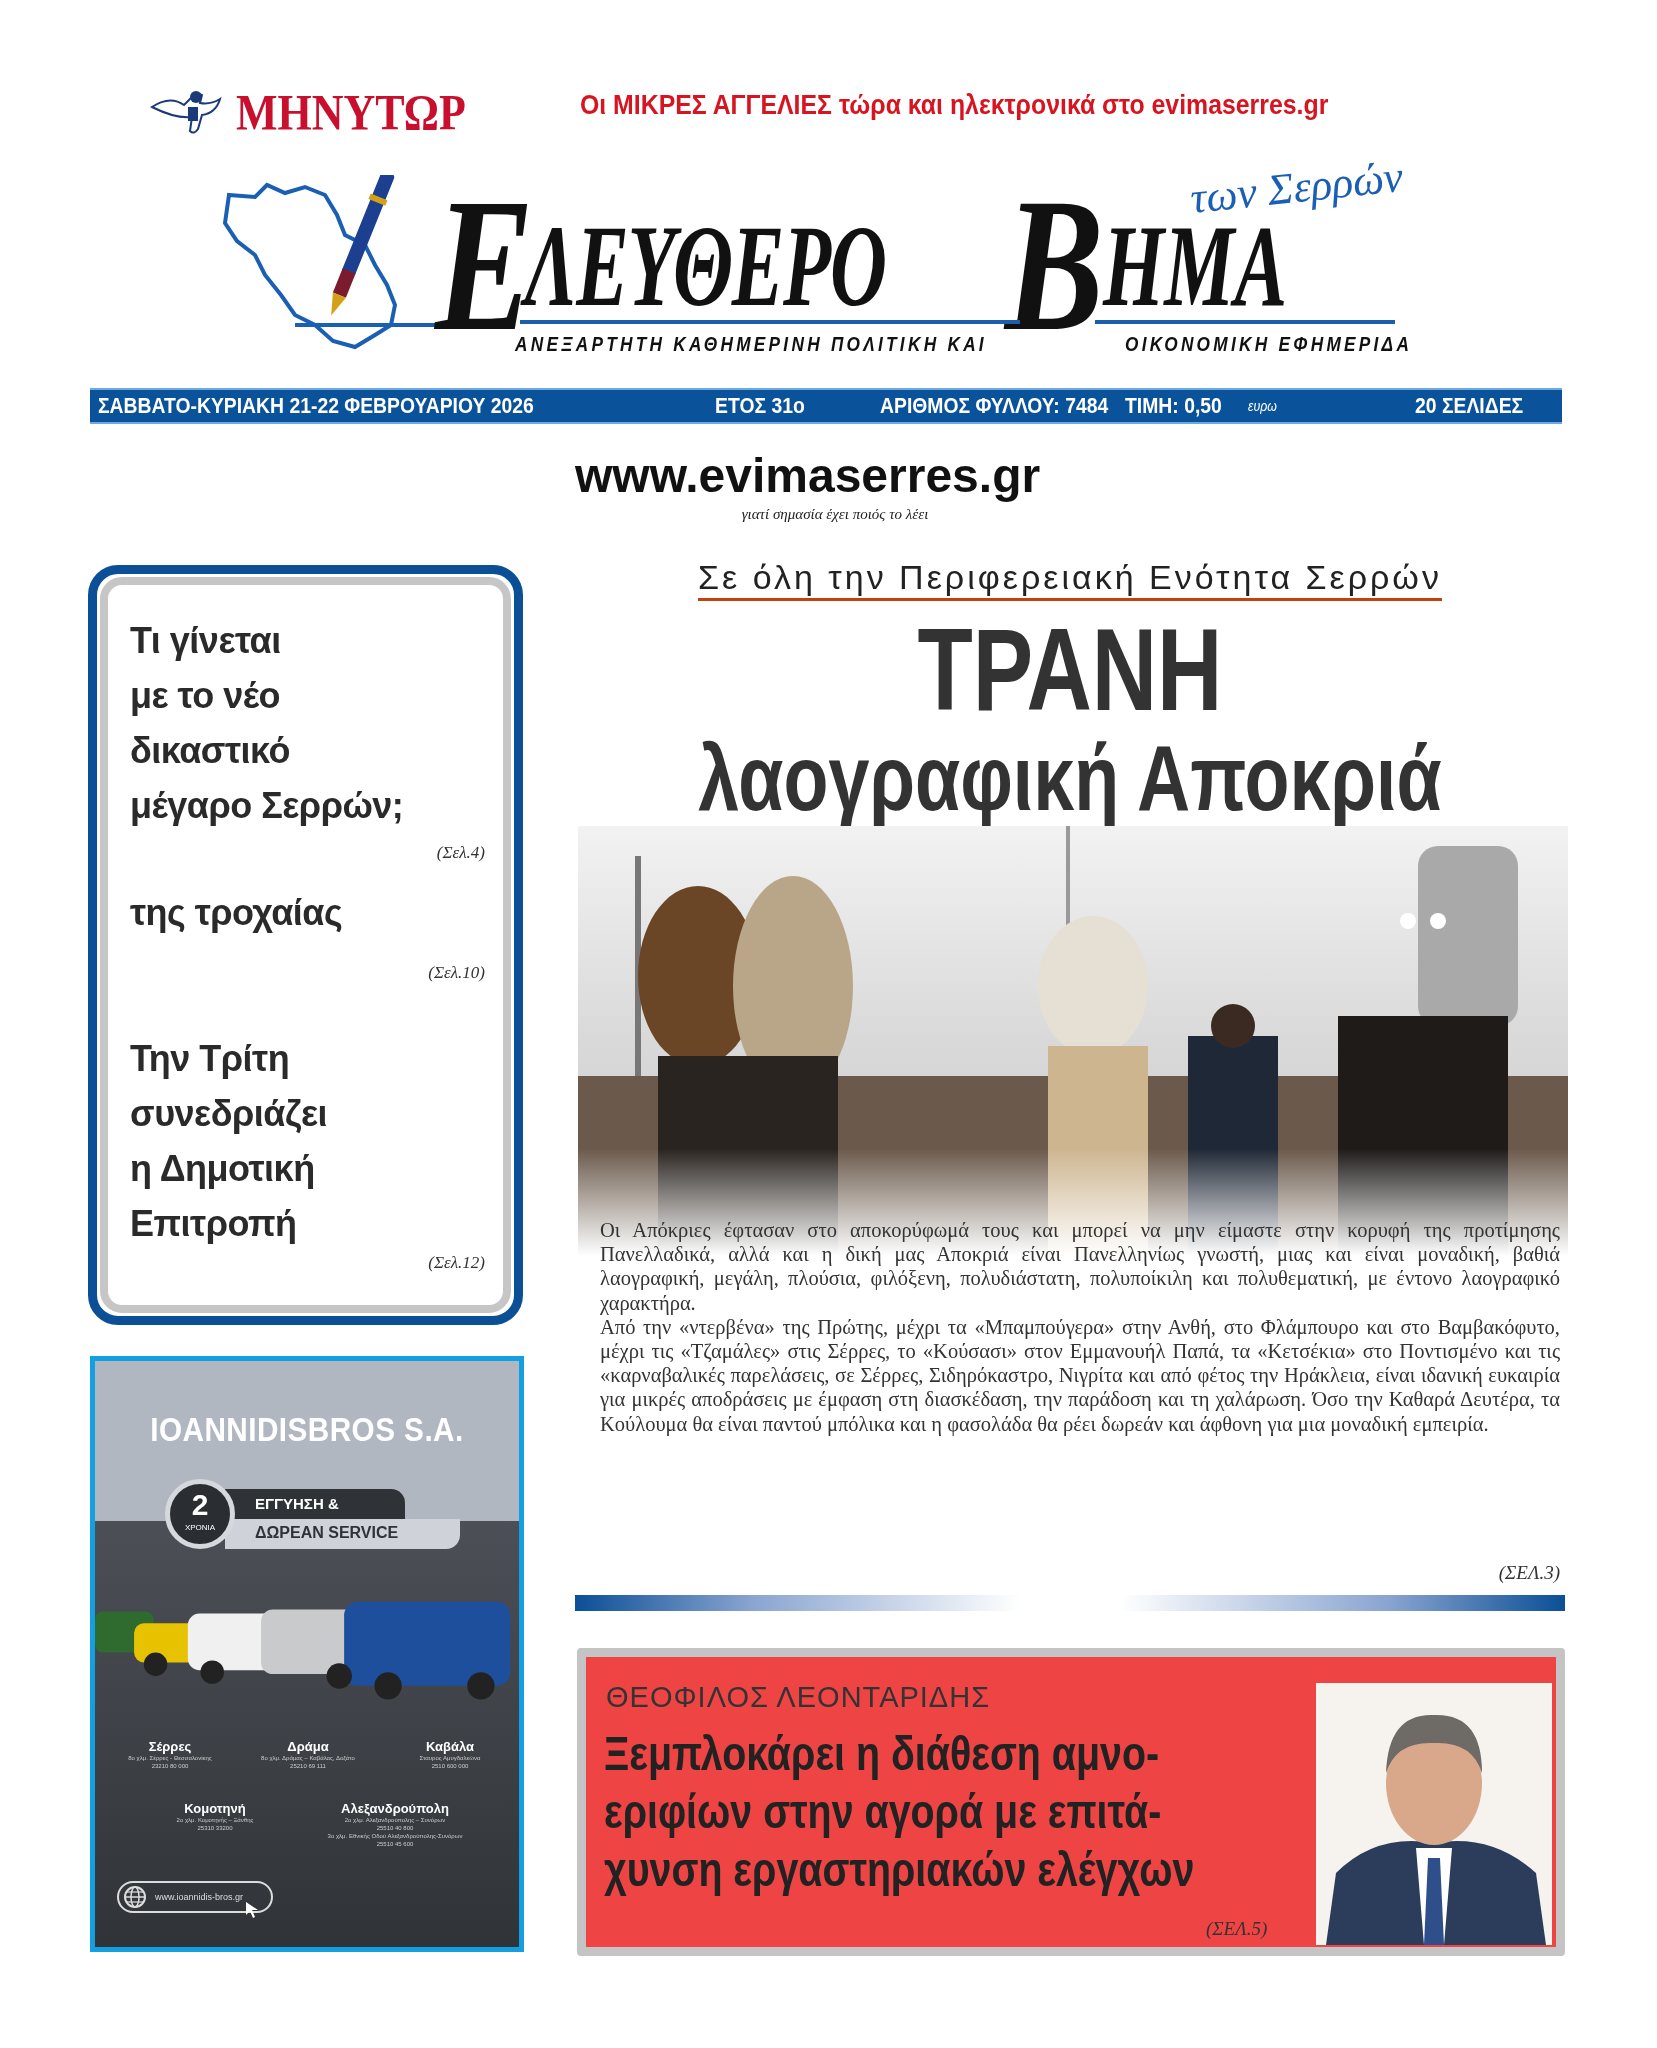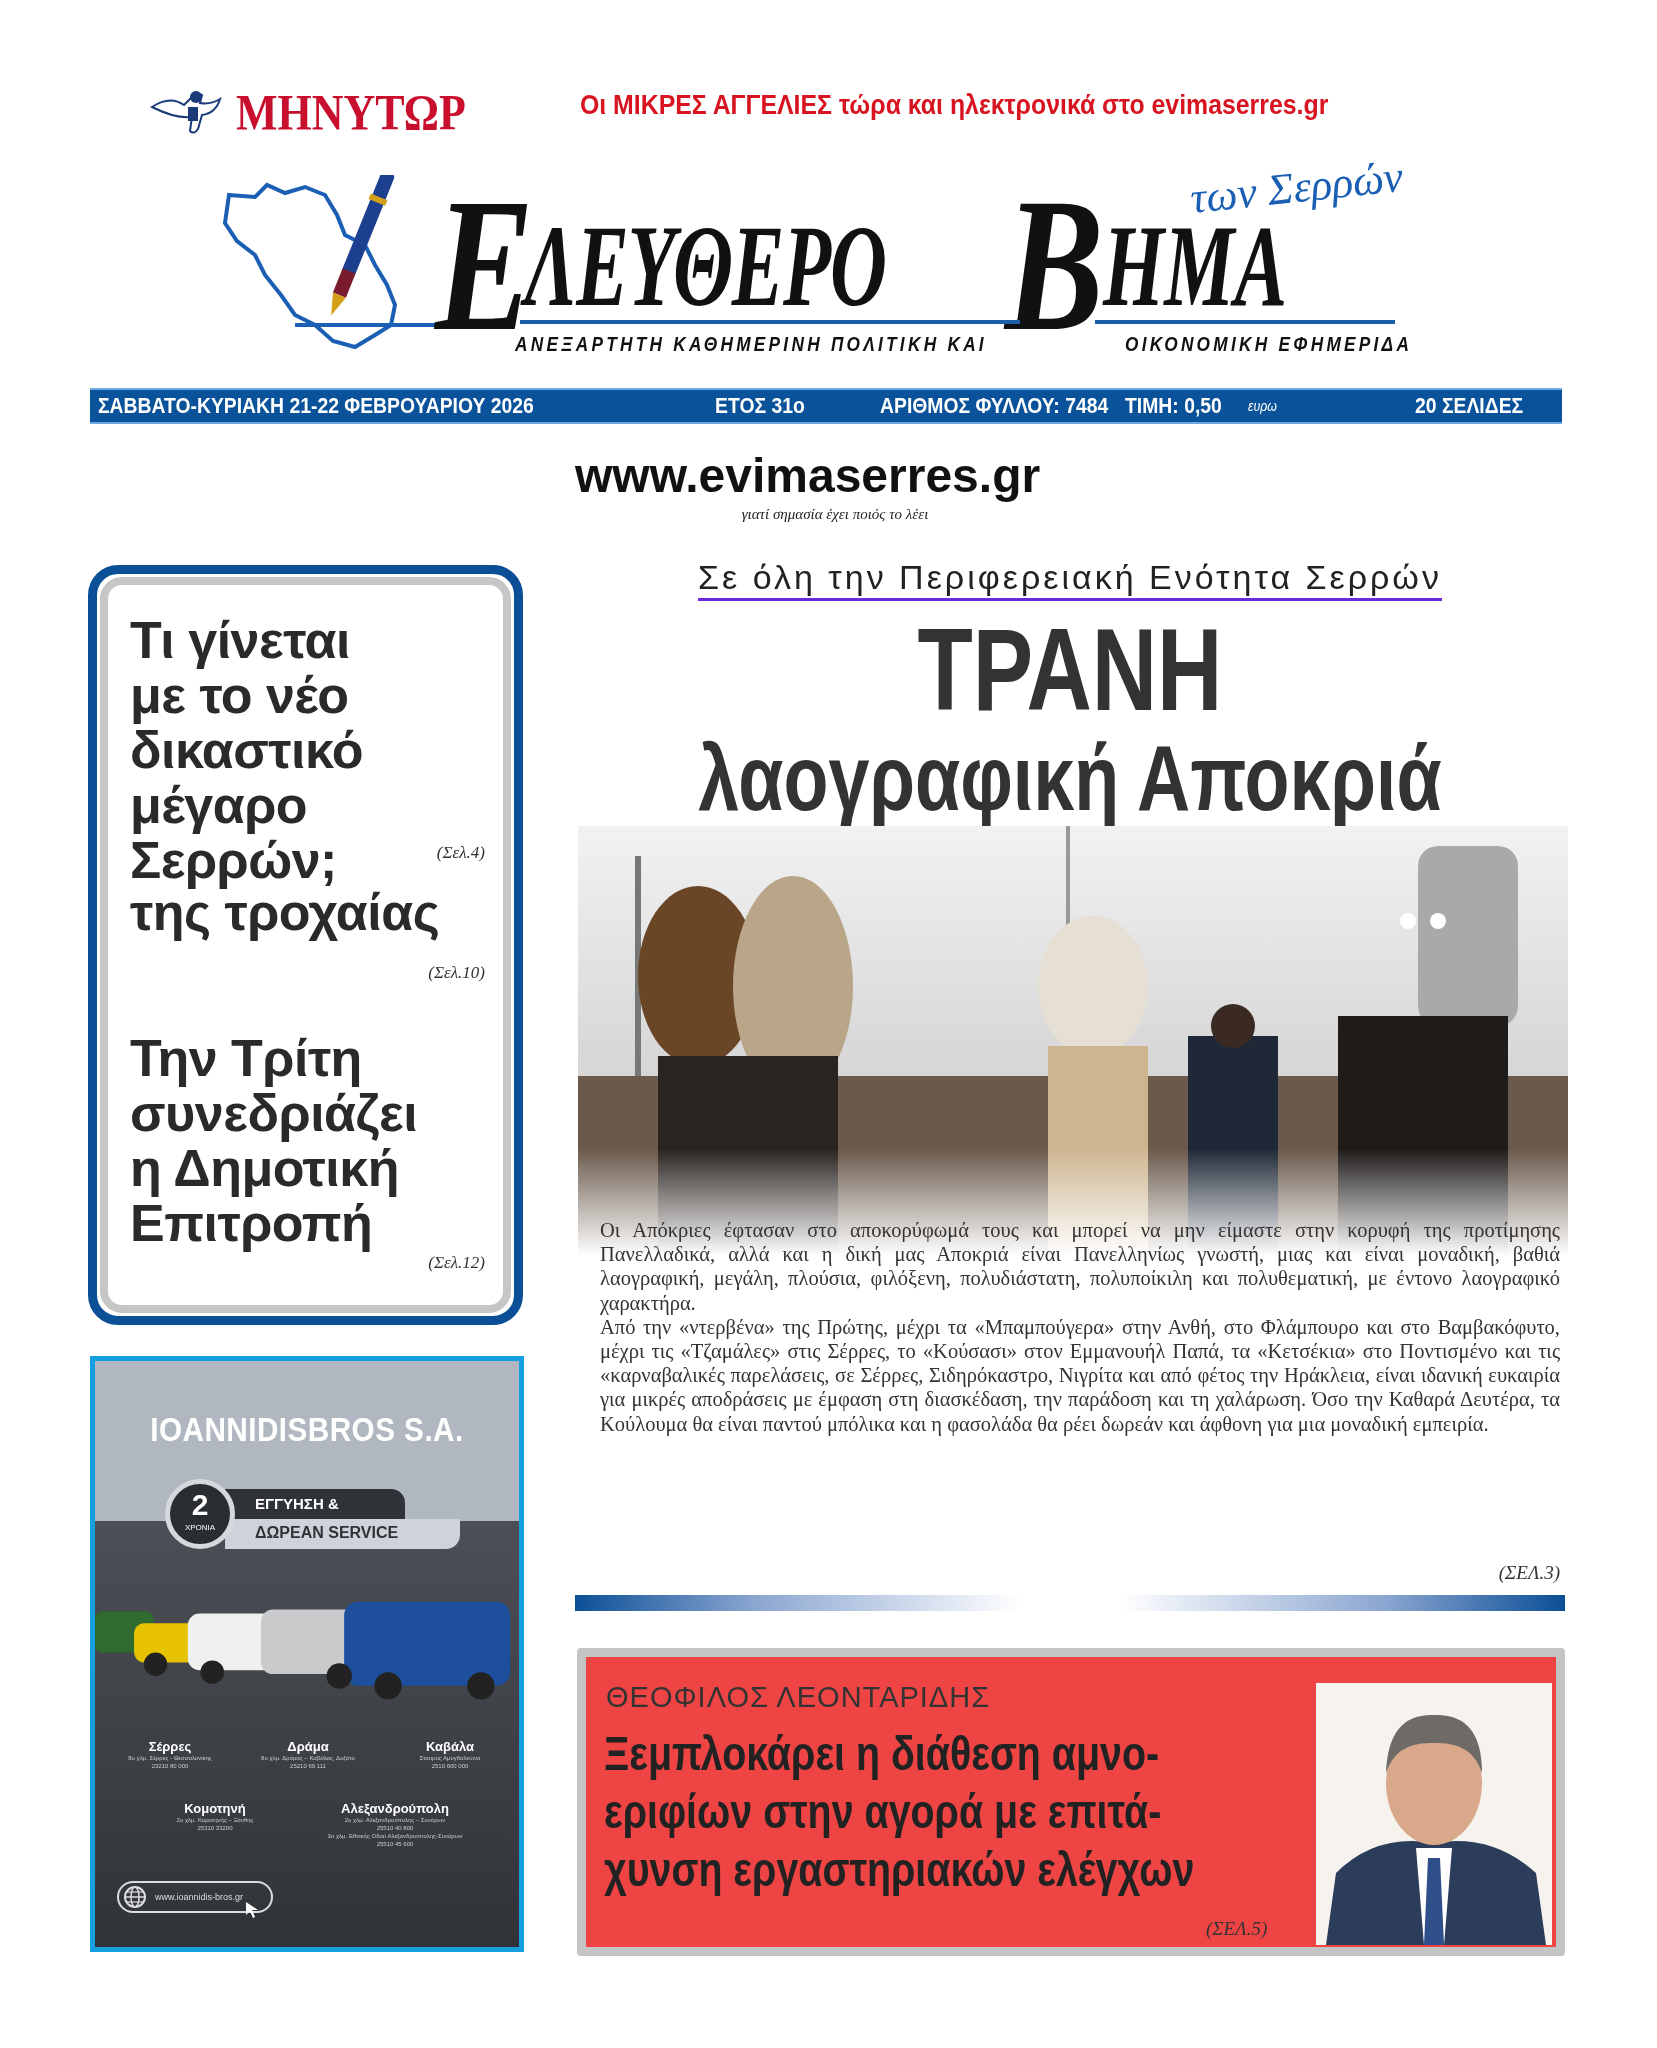--- a/index.html
+++ b/index.html
@@ -32,21 +32,21 @@
   .infobar span { position: absolute; white-space: nowrap; transform: scaleX(0.88); transform-origin: left center; }
   .infobar .small { font-size: 14px; font-weight: normal; font-style: italic; }
 
   
   .website { left: 575px; top: 448px; width: 520px; text-align: left; font-size: 48px; font-weight: bold; color: #111; letter-spacing: 0px; }
   .slogan { left: 575px; top: 506px; width: 520px; text-align: center; font-family: "Liberation Serif", serif; font-style: italic; font-size: 15px; color: #222; }
 
   
   .leftbox { left: 88px; top: 565px; width: 435px; height: 760px; border: 9px solid #0b4f96; border-radius: 30px; background: #fff; }
   .leftbox .inner { position: absolute; left: 3px; top: 3px; right: 3px; bottom: 3px; border: 8px solid #c6c6c6; border-radius: 22px; }
-  .lb-h { position: absolute; left: 22px; font-weight: bold; font-size: 52px; line-height: 55px; color: #2a2a2a; letter-spacing: -0.5px; }
+  .lb-h { position: absolute; left: 22px; font-weight: bold; font-size: 36px; line-height: 55px; color: #2a2a2a; letter-spacing: -0.5px; }
   .lb-ref { position: absolute; right: 18px; font-family: "Liberation Serif", serif; font-style: italic; font-size: 17px; color: #333; }
 
   
   .ad { left: 90px; top: 1356px; width: 434px; height: 596px; border: 5px solid #14a0e0; overflow: hidden; background: #3a3f45; }
   .ad .top { position: absolute; left: 0; top: 0; width: 100%; height: 160px; background: #b1b7c1; }
   .ad .brand { position: absolute; left: 0; top: 50px; width: 100%; text-align: center; color: #fff; font-size: 33px; font-weight: bold; letter-spacing: 0.5px; transform: scaleX(0.9); }
   .ad .mid { position: absolute; left: 0; top: 160px; width: 100%; height: 436px; background: linear-gradient(#4c5056, #2f3338); }
   .ad .circle { position: absolute; left: 70px; top: 118px; width: 70px; height: 70px; border-radius: 50%; background: #2a2d32; border: 5px solid #d5d8dd; color: #fff; text-align: center; }
   .ad .circle .n { font-size: 30px; font-weight: bold; line-height: 38px; display: block; margin-top: 2px; }
   .ad .circle .y { font-size: 8px; display: block; line-height: 8px; }
@@ -54,21 +54,21 @@
   .ad .pill2 { position: absolute; left: 130px; top: 158px; width: 235px; height: 30px; background: #cfd3d9; color: #2f3338; font-size: 16px; font-weight: bold; padding: 5px 0 8px 30px; border-radius: 0 0 14px 0; }
   .ad .cars { position: absolute; left: 0; top: 200px; width: 100%; height: 150px; }
   .ad .loc { position: absolute; color: #fff; text-align: center; }
   .ad .loc .city { font-size: 13px; font-weight: bold; display: block; }
   .ad .loc .addr { font-size: 6px; display: block; color: #ccc; line-height: 8px; }
   .ad .webpill { position: absolute; left: 22px; top: 520px; width: 156px; height: 32px; border: 2px solid #ddd; border-radius: 16px; color: #ddd; font-size: 9px; padding: 9px 0 0 36px; }
   .ad .globe { position: absolute; left: 4px; top: 2px; width: 24px; height: 24px; }
 
   
   .kicker { left: 575px; top: 558px; width: 990px; text-align: center; font-size: 34px; letter-spacing: 3px; color: #222; }
-  .kicker span { border-bottom: 3px solid #6d28d9; padding-bottom: 2px; }
+  .kicker span { border-bottom: 3px solid #c2410c; padding-bottom: 2px; }
   .headline1 { left: 575px; top: 612px; width: 990px; text-align: center; font-size: 116px; line-height: 116px; font-weight: bold; color: #333; transform: scaleX(0.78); transform-origin: center top; }
   .headline2 { left: 575px; top: 730px; width: 990px; text-align: center; font-size: 92px; line-height: 96px; font-weight: bold; color: #333; transform: scaleX(0.8); transform-origin: center top; white-space: nowrap; }
 
   .photo { left: 578px; top: 826px; width: 990px; height: 430px; overflow: hidden; }
   .photo svg { width: 100%; height: 100%; display: block; }
 
   .body-text { left: 600px; top: 1218px; width: 960px; font-family: "Liberation Serif", serif; font-size: 20.5px; line-height: 24.2px; color: #333; text-align: justify; }
   .body-text p { margin: 0; }
   .sel3 { left: 1460px; top: 1562px; width: 100px; text-align: right; font-family: "Liberation Serif", serif; font-style: italic; font-size: 19px; color: #333; }
   .divider { left: 575px; top: 1595px; width: 990px; height: 16px; background: linear-gradient(90deg, #0b4f96 0%, #8aa5d0 18%, #ffffff 45%, #ffffff 55%, #8aa5d0 82%, #0b4f96 100%); }

